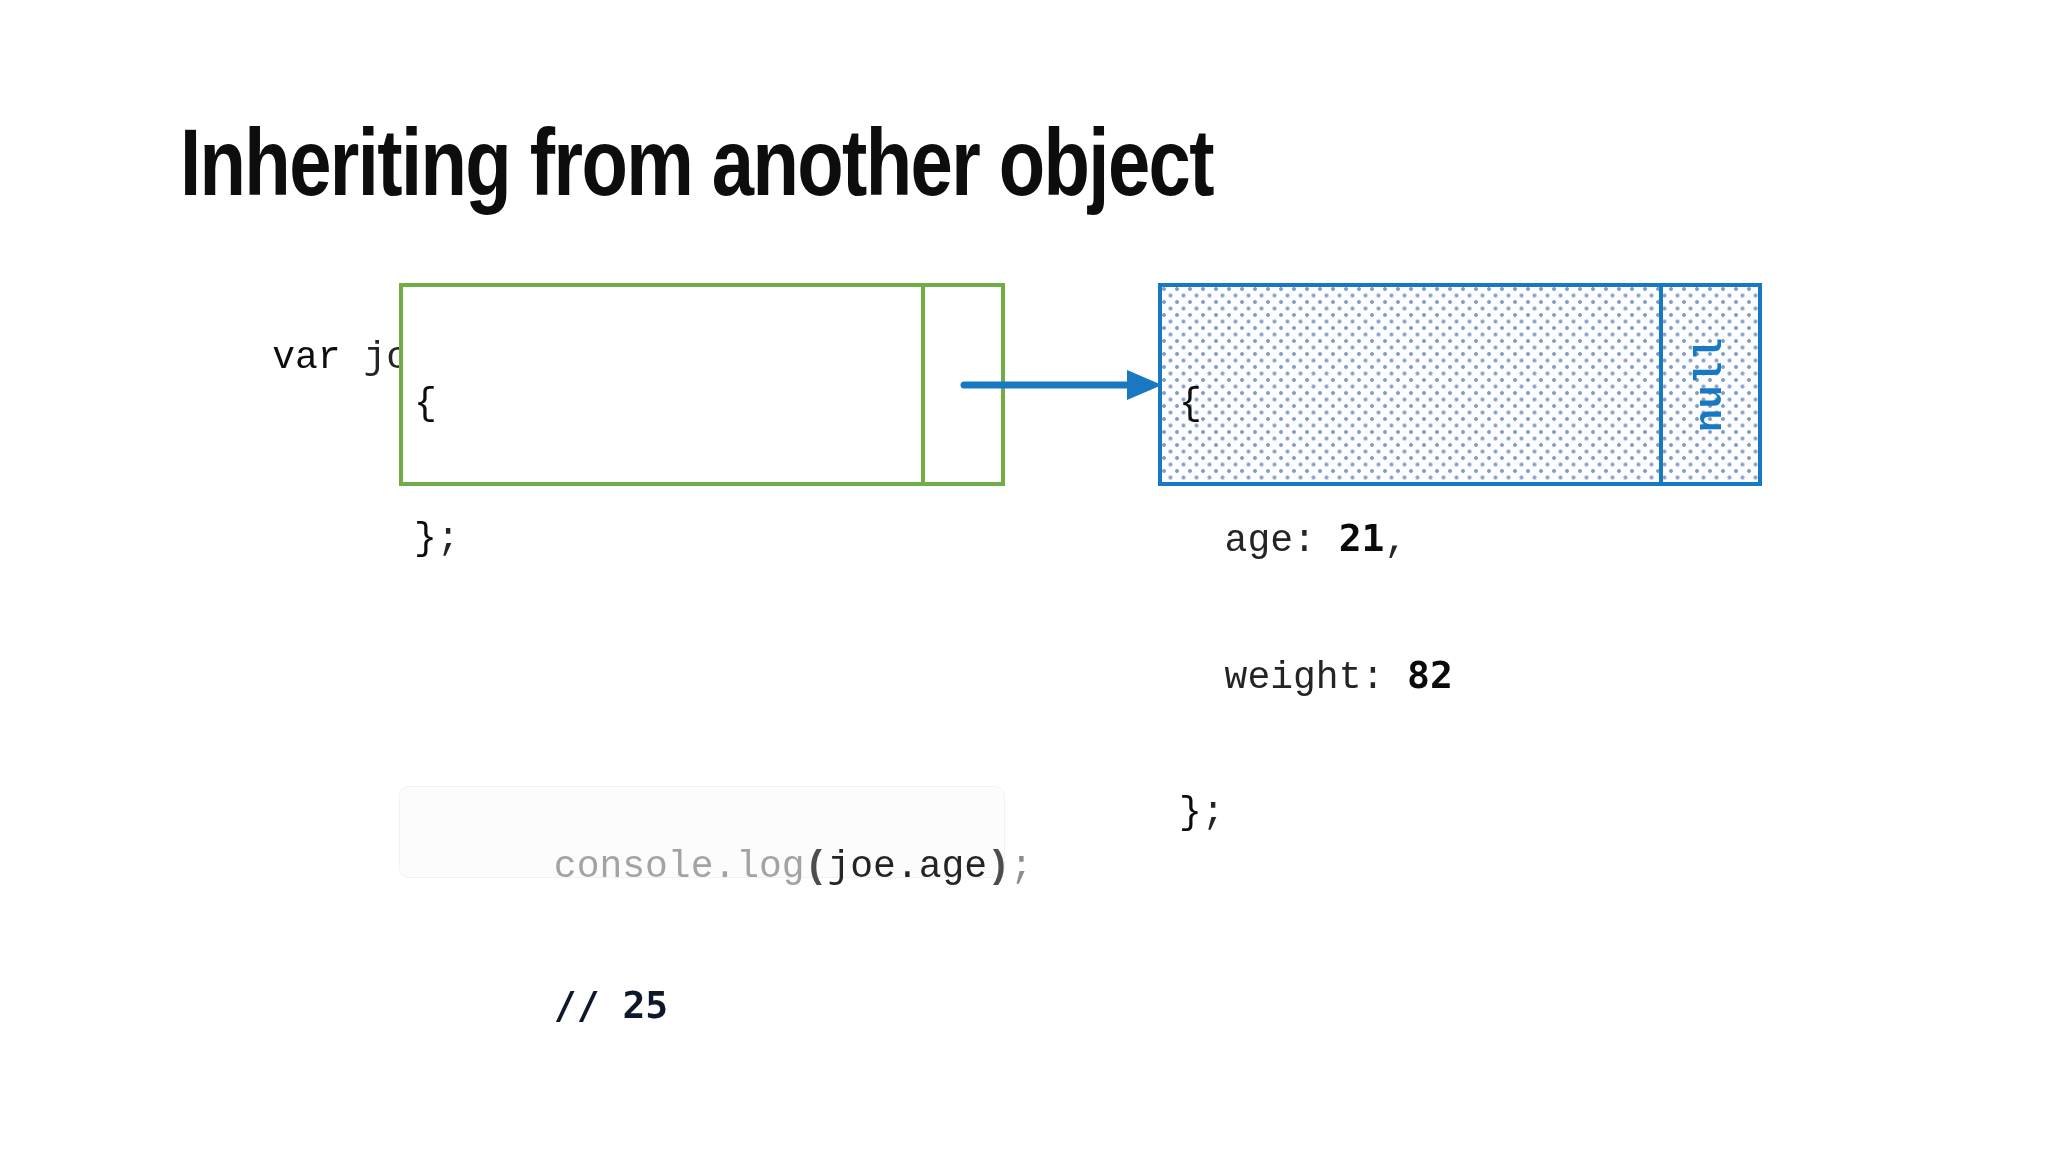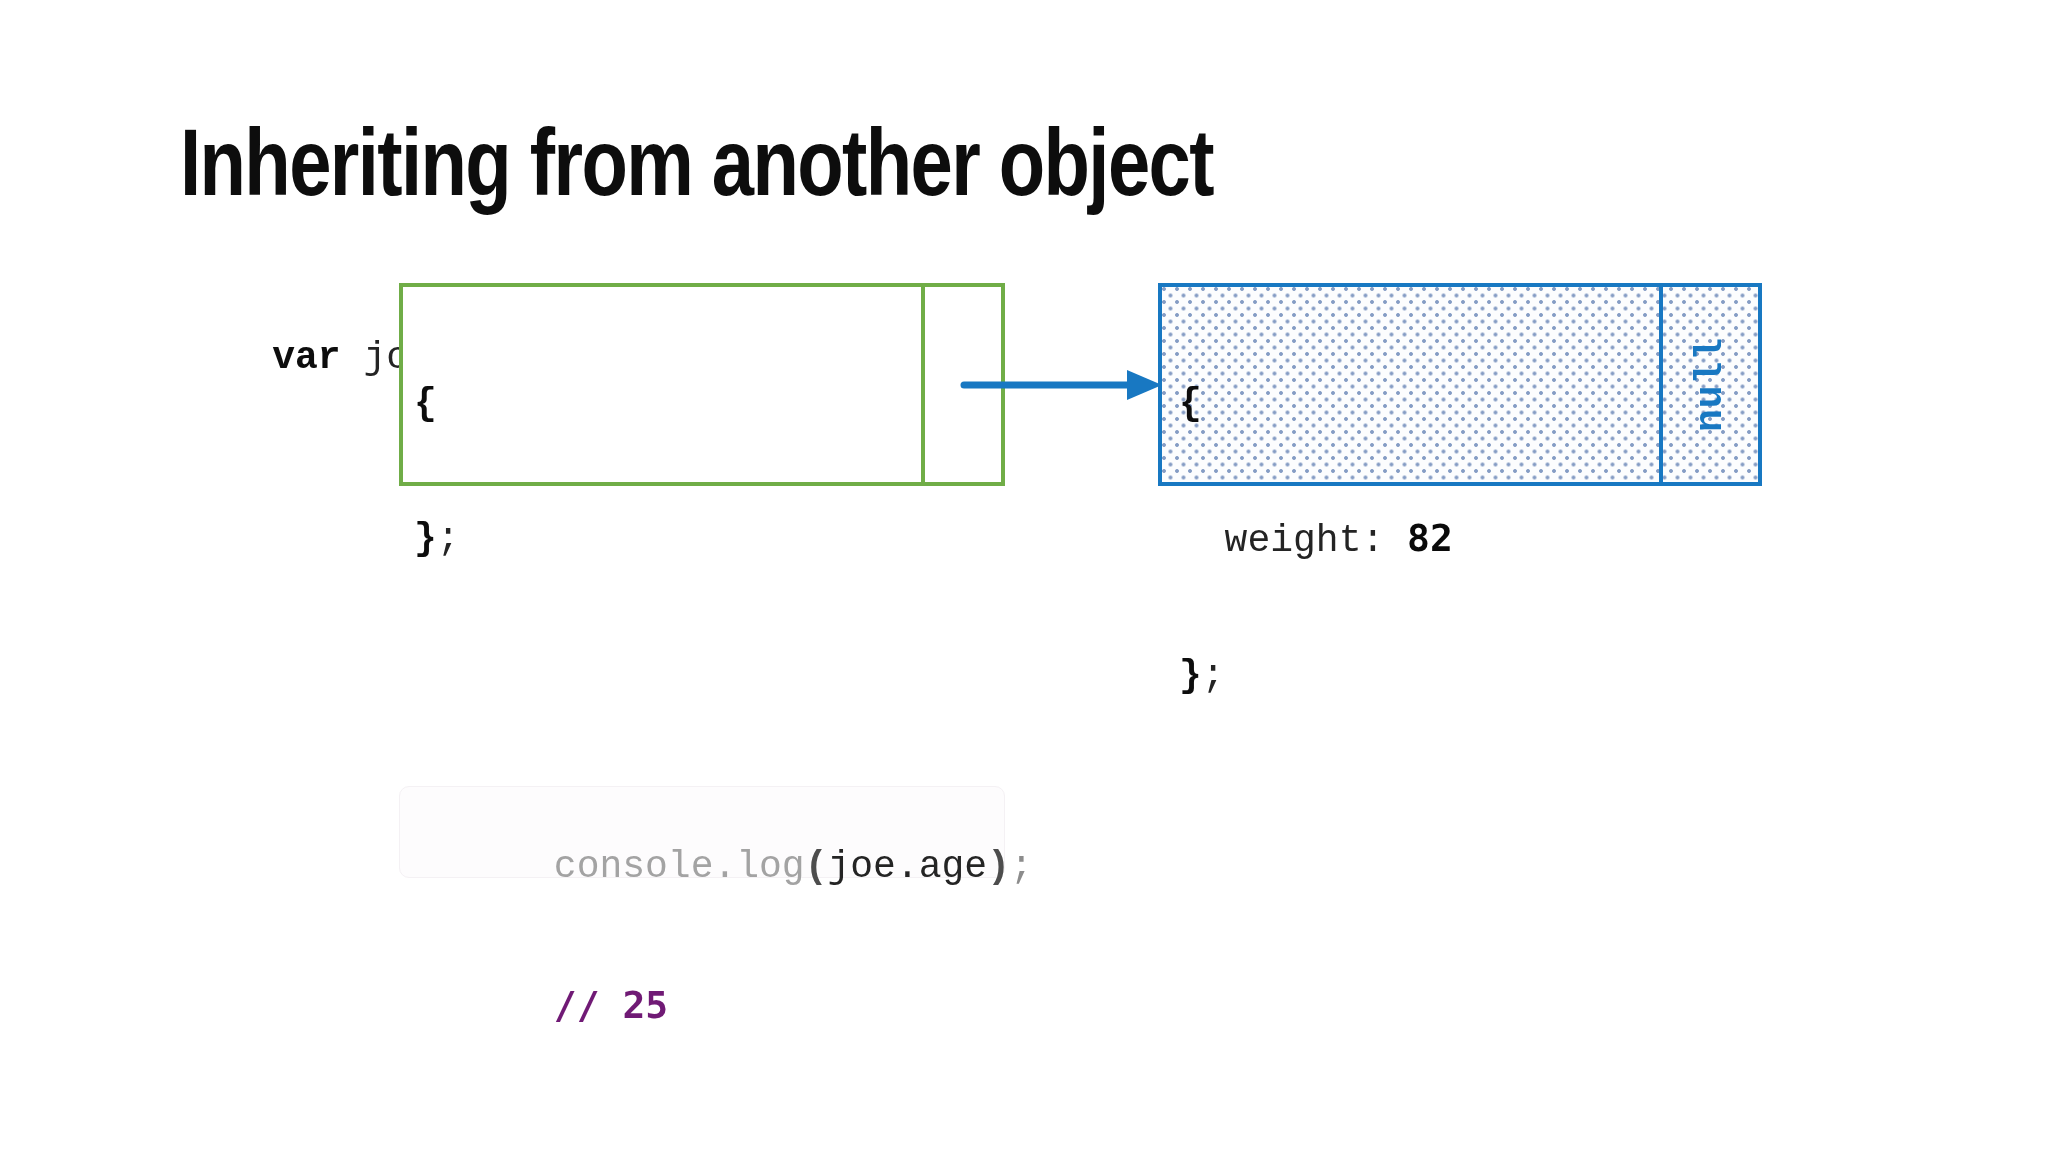--- a/index.html
+++ b/index.html
@@ -29,21 +29,21 @@
   }
 
   
   .code {
     font-family: "Liberation Mono", monospace;
     font-size: 38px;
     line-height: 45px;
     white-space: pre;
     color: #242424;
   }
-  .b   { font-weight: bold; color: #0d0d0d; }           
+  .b   { font-weight: normal; color: #0d0d0d; }           
   .val { font-family: "DejaVu Sans Mono", monospace;    
          font-weight: bold; color: #0a0a0a; }
 
   
   .var-decl {
     position: absolute;
     left: 157px;
     top: 290px;
   }
 
@@ -118,21 +118,21 @@
     border-radius: 10px;
     padding: 11px 0 0 17px;
   }
   .console-box .code { line-height: 46px; }
   .gray   { color: #A3A3A3; }
   .dgray  { color: #4D4D4D; font-weight: bold; }
   .sgray  { color: #8C8C8C; }
   .comment {
     font-family: "DejaVu Sans Mono", monospace;
     font-weight: bold;
-    color: #701a75;
+    color: #0f172a;
   }
 </style>
 </head>
 <body>
 
 <div class="slide">
 
   <h1 class="title">Inheriting from another object</h1>
 
   <div class="var-decl code">
@@ -148,20 +148,21 @@
   </div>
 
   <svg class="arrow-svg" width="202" height="36" viewBox="0 0 202 36">
     <line x1="4" y1="18" x2="172" y2="18" stroke-width="7" stroke-linecap="round" stroke="#1878C2"></line>
     <polygon points="167,3 202,18 167,33" fill="#1878C2"></polygon>
   </svg>
 
   <div class="obj-box proto-box">
     <div class="obj-main code">
       <div><span class="b">{</span></div>
+      <div><span>  age: </span><span class="val">21</span><span>,</span></div>
       <div><span>  weight: </span><span class="val">82</span></div>
       <div><span class="b">}</span><span>;</span></div>
     </div>
     <div class="proto-slot">
       <span class="null-text">null</span>
     </div>
   </div>
 
   <div class="console-box">
     <div class="code">

